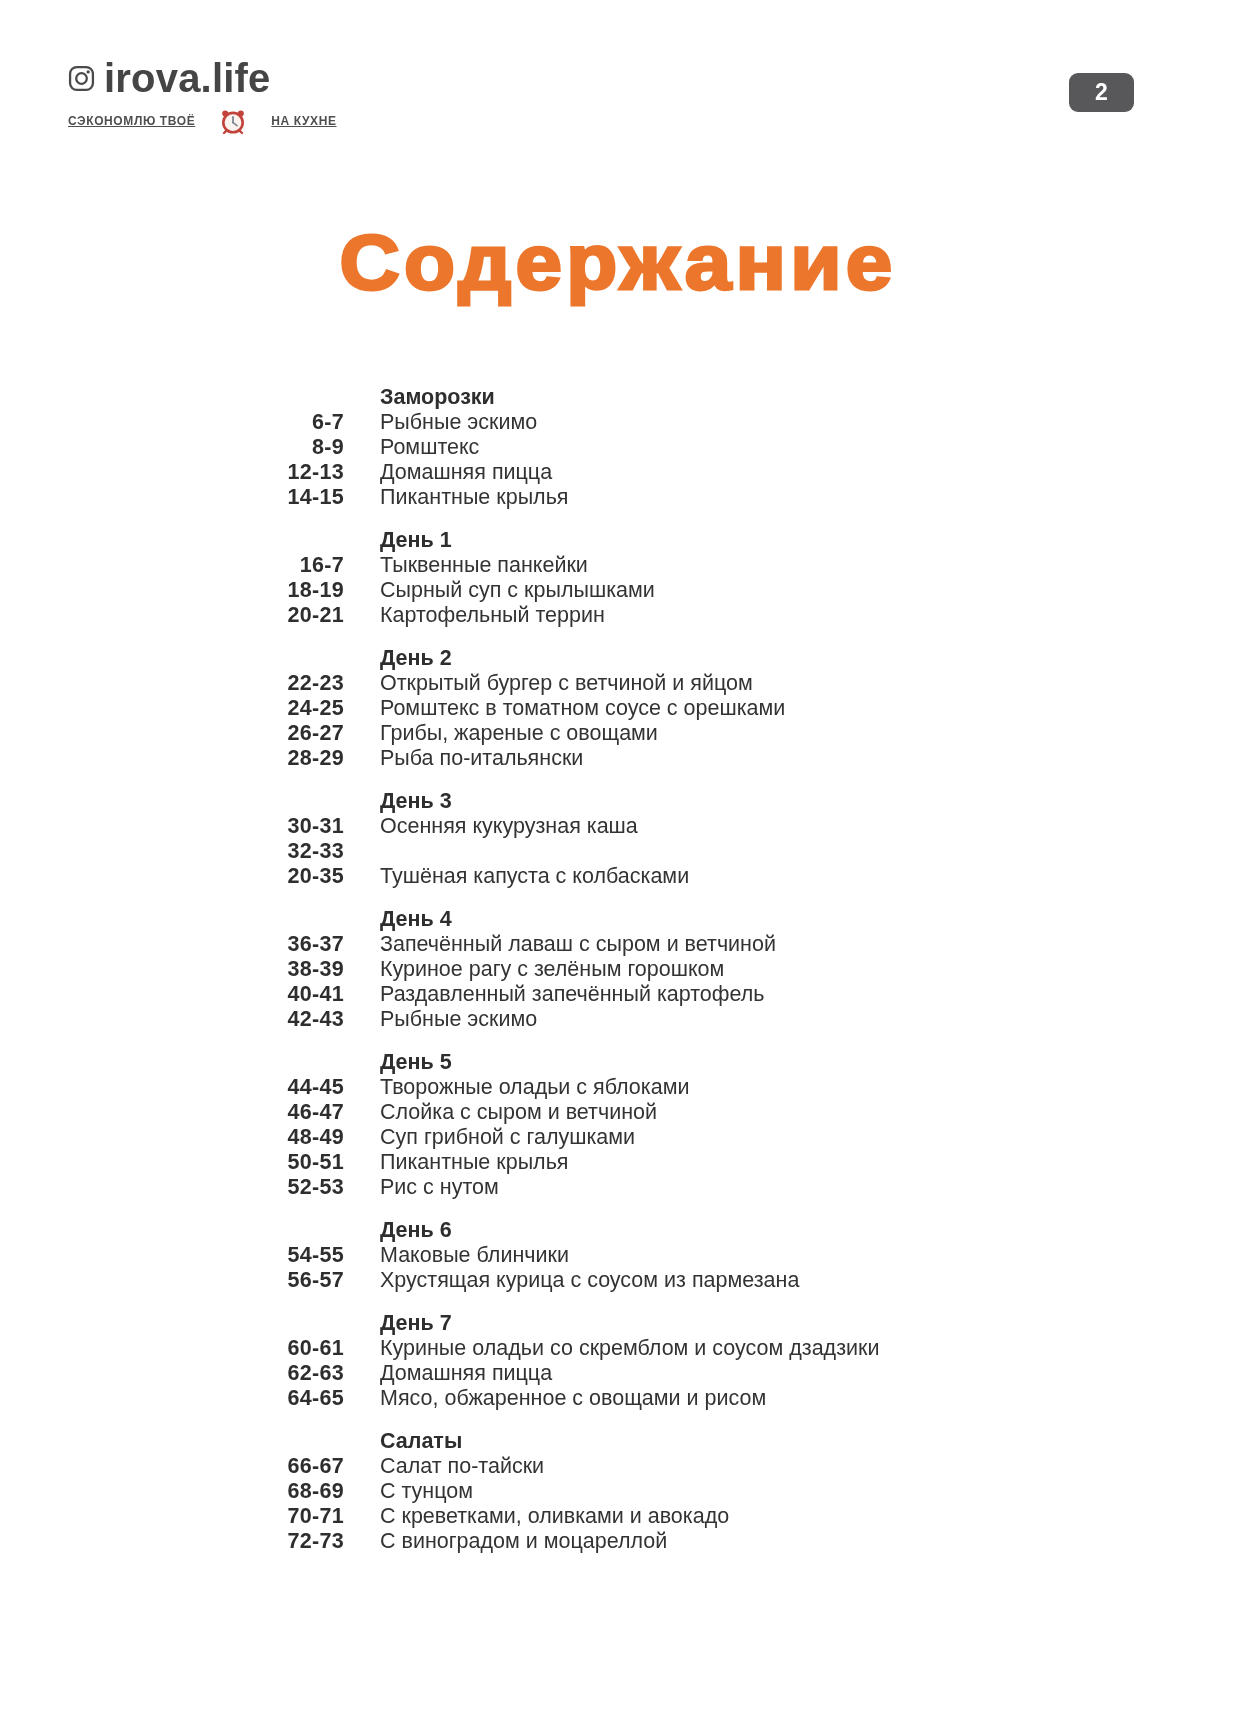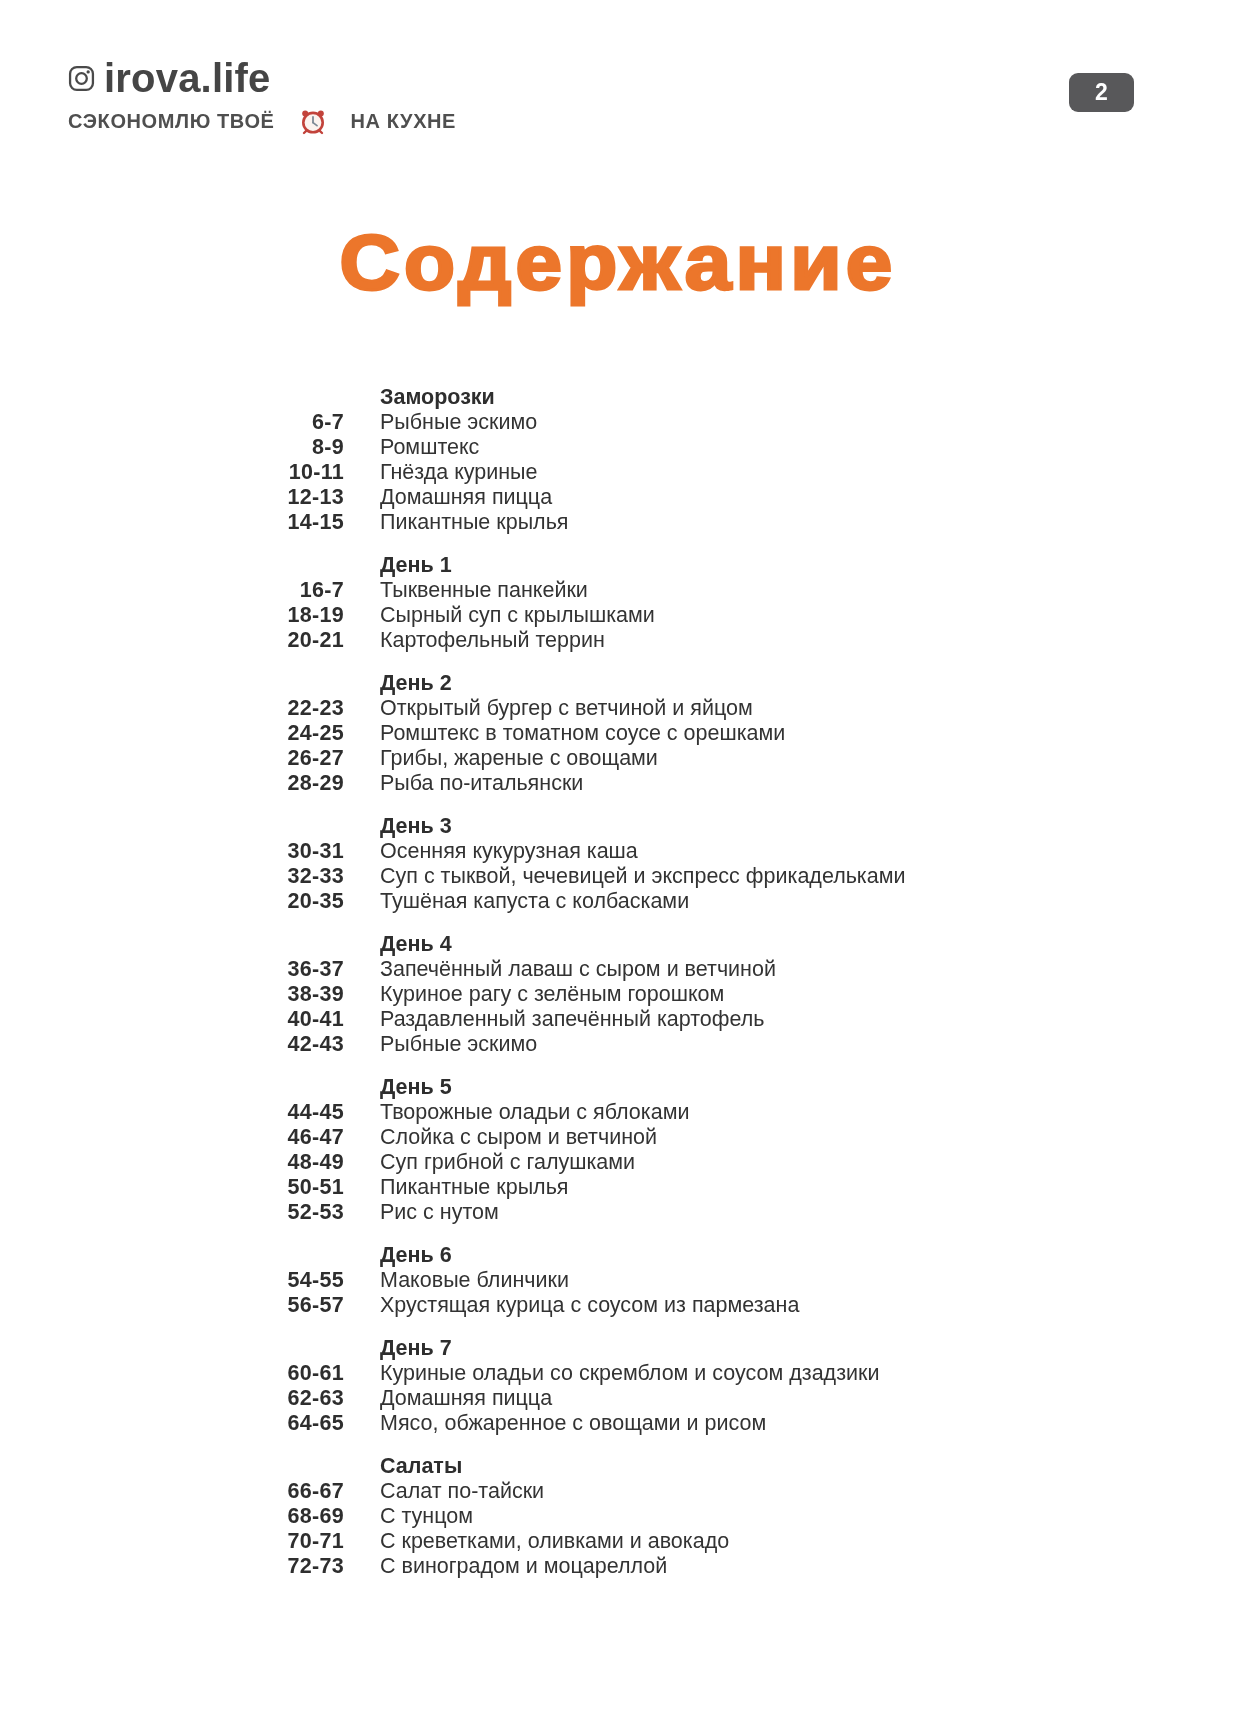--- a/index.html
+++ b/index.html
@@ -19,21 +19,21 @@
     overflow:hidden;
   }
 
   
   .header{position:absolute;left:68px;top:56px;}
   .handle-row{display:flex;align-items:center;gap:9px;}
   .ig-icon{width:27px;height:27px;flex:0 0 auto;}
   .handle{font-size:40px;font-weight:700;color:#454545;letter-spacing:.2px;}
   .tagline{
     margin-top:6px;display:flex;align-items:center;gap:24px;
-    font-size:20px;font-weight:600;color:var(--text-gray);letter-spacing:.6px;
+    font-size:12px;font-weight:600;color:var(--text-gray);letter-spacing:.6px;text-decoration:underline;
   }
   .clock-icon{width:28px;height:28px;flex:0 0 auto;position:relative;top:1px;}
 
   
   .page-badge{
     position:absolute;left:1069px;top:73px;width:65px;height:39px;
     background:var(--badge-bg);border-radius:9px;
     display:flex;align-items:center;justify-content:center;
     color:#ffffff;font-size:23px;font-weight:700;
   }
@@ -108,24 +108,20 @@
   </div>
       <div class="row">
     <span class="num">6-7</span>
     <span class="item-title">Рыбные эскимо</span>
   </div>
       <div class="row">
     <span class="num">8-9</span>
     <span class="item-title">Ромштекс</span>
   </div>
       <div class="row">
-    <span class="num">10-11</span>
-    <span class="item-title">Гнёзда куриные</span>
-  </div>
-      <div class="row">
     <span class="num">12-13</span>
     <span class="item-title">Домашняя пицца</span>
   </div>
       <div class="row">
     <span class="num">14-15</span>
     <span class="item-title">Пикантные крылья</span>
   </div>
       <div class="row section">
     <span class="num"></span>
     <span class="item-title">День 1</span>
@@ -165,21 +161,20 @@
       <div class="row section">
     <span class="num"></span>
     <span class="item-title">День 3</span>
   </div>
       <div class="row">
     <span class="num">30-31</span>
     <span class="item-title">Осенняя кукурузная каша</span>
   </div>
       <div class="row">
     <span class="num">32-33</span>
-    <span class="item-title">Суп с тыквой, чечевицей и экспресс фрикадельками</span>
   </div>
       <div class="row">
     <span class="num">20-35</span>
     <span class="item-title">Тушёная капуста с колбасками</span>
   </div>
       <div class="row section">
     <span class="num"></span>
     <span class="item-title">День 4</span>
   </div>
       <div class="row">

